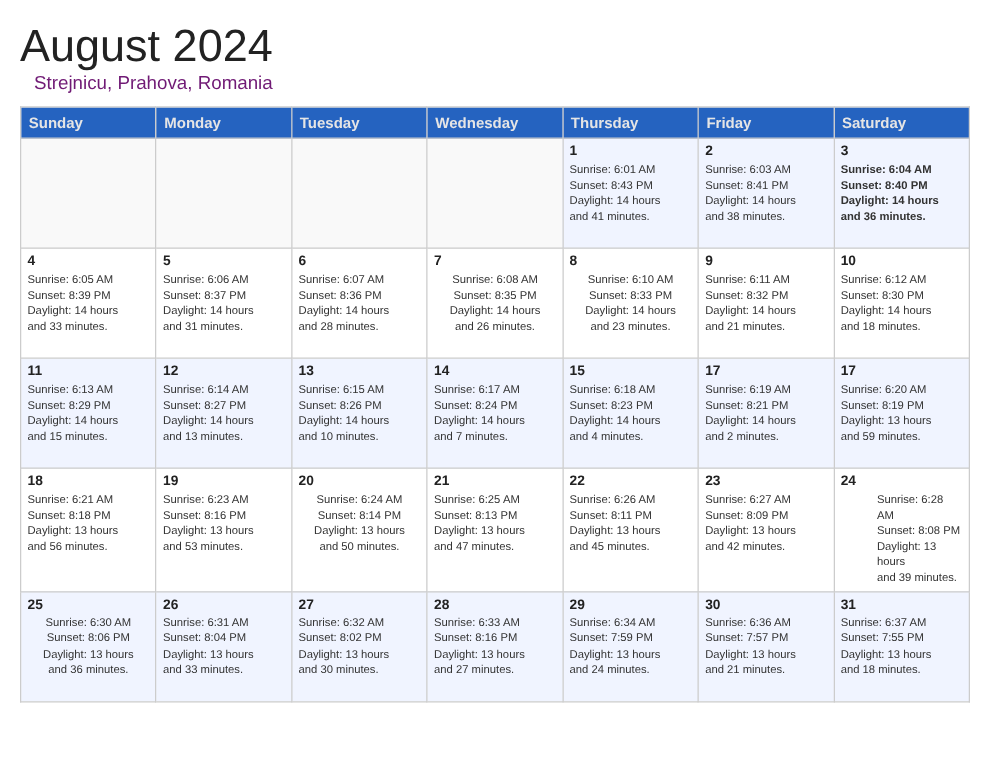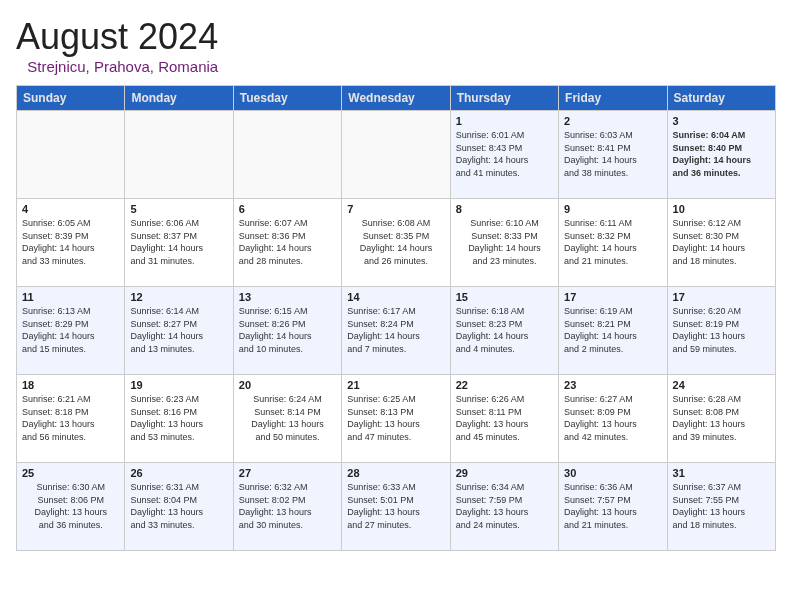--- a/index.html
+++ b/index.html
@@ -277,21 +277,21 @@
         </td>
         <td>
           <span class="day-number">23</span>
           <div class="day-info" style="white-space: pre-line;">Sunrise: 6:27 AM
 Sunset: 8:09 PM
 Daylight: 13 hours
 and 42 minutes.</div>
         </td>
         <td>
           <span class="day-number">24</span>
-          <div class="day-info" style="white-space: pre-line;">Sunrise: 6:28 AM
+          <div class="day-info" style="white-space: pre-line; margin-left: 29px;">Sunrise: 6:28 AM
 Sunset: 8:08 PM
 Daylight: 13 hours
 and 39 minutes.</div>
         </td>
       </tr>
       <tr>
         <td>
           <span class="day-number">25</span>
           <div class="day-info" style="white-space: pre-line; text-align: center;">Sunrise: 6:30 AM
 Sunset: 8:06 PM
@@ -308,21 +308,21 @@
         <td>
           <span class="day-number">27</span>
           <div class="day-info" style="white-space: pre-line;">Sunrise: 6:32 AM
 Sunset: 8:02 PM
 Daylight: 13 hours
 and 30 minutes.</div>
         </td>
         <td>
           <span class="day-number">28</span>
           <div class="day-info" style="white-space: pre-line;">Sunrise: 6:33 AM
-Sunset: 5:01 PM
+Sunset: 8:16 PM
 Daylight: 13 hours
 and 27 minutes.</div>
         </td>
         <td>
           <span class="day-number">29</span>
           <div class="day-info" style="white-space: pre-line;">Sunrise: 6:34 AM
 Sunset: 7:59 PM
 Daylight: 13 hours
 and 24 minutes.</div>
         </td>

